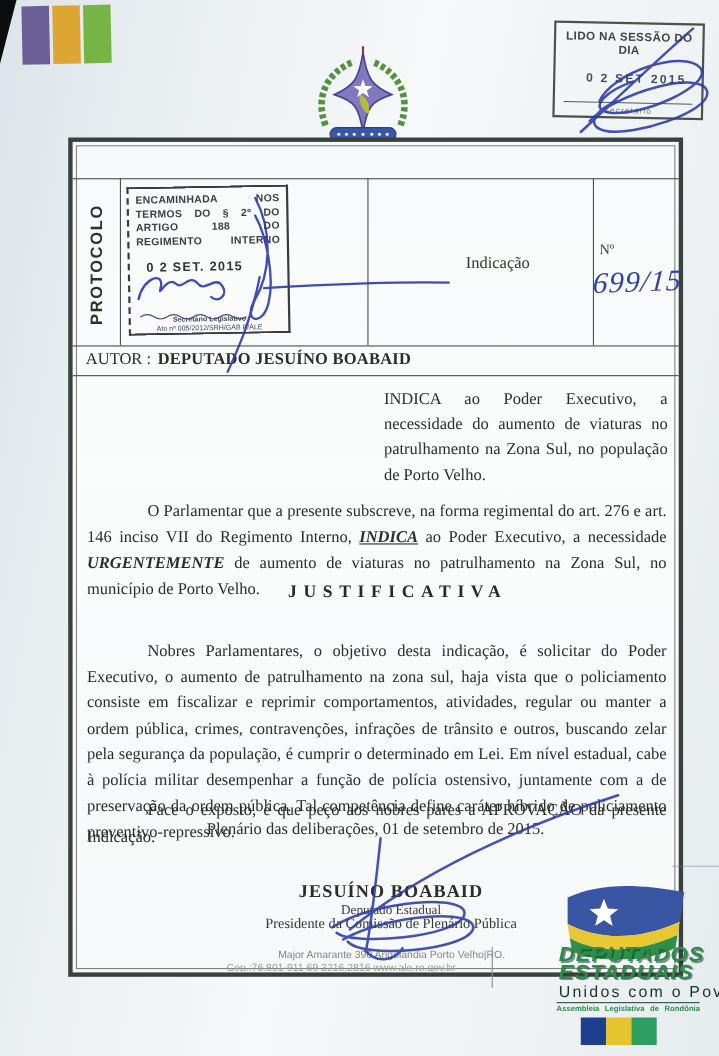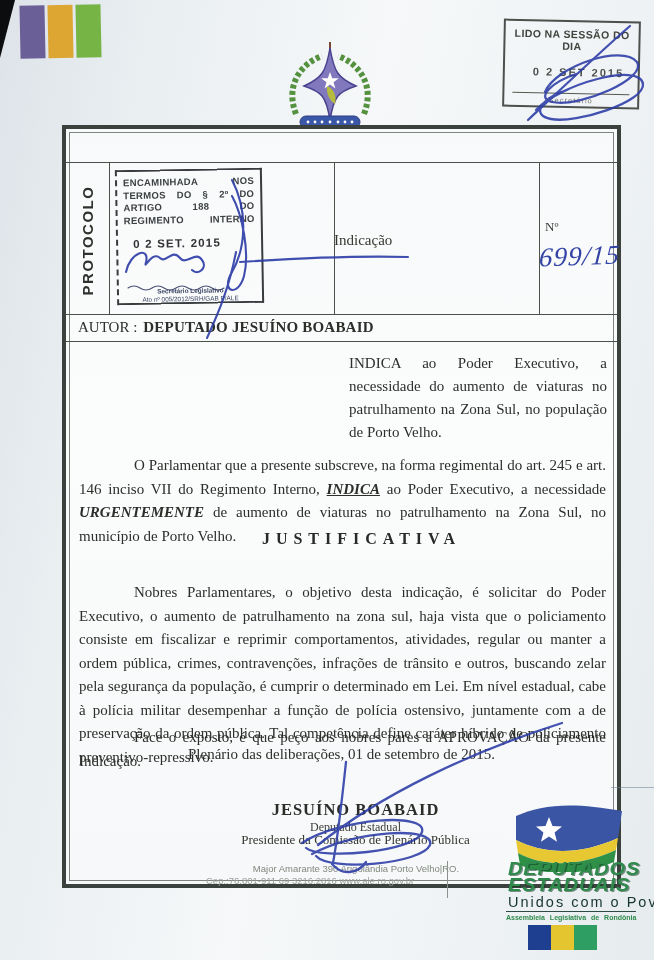--- a/index.html
+++ b/index.html
@@ -29,21 +29,21 @@
   .vline{position:absolute;border-left:1.5px solid #4b504a;z-index:1;}
   #protocolo-cell{top:37px;left:0;width:43px;height:148px;display:flex;align-items:center;justify-content:center;}
   #protocolo-cell span{transform:rotate(-90deg);font-family:"Liberation Sans",sans-serif;font-size:15px;font-weight:600;letter-spacing:1.5px;color:#2e322d;white-space:nowrap;}
   
   #fwd-stamp{top:40px;left:50px;width:147px;height:135px;border:2px solid #393c3e;border-left-style:dashed;transform:rotate(-1deg);padding:5px 6px;box-sizing:border-box;font-family:"Liberation Sans",sans-serif;color:#3d4144;background:rgba(255,255,255,.15);}
   #fwd-stamp .l{font-size:9.5px;font-weight:bold;line-height:12.5px;text-align:justify;text-align-last:justify;letter-spacing:.3px;}
   #fwd-stamp .dt{margin-top:11px;padding-left:9px;font-size:11.5px;font-weight:bold;letter-spacing:1.2px;color:#303234;}
   #fwd-stamp .tiny{position:absolute;left:0;width:100%;text-align:center;font-size:6.4px;color:#3a4563;font-weight:bold;}
   #fwd-stamp .tiny1{bottom:8px;}
   #fwd-stamp .tiny2{bottom:0px;font-weight:normal;}
-  #cell-indicacao{top:37px;left:268px;width:205px;height:148px;display:flex;align-items:center;font-size:15px;color:#34382f;}
+  #cell-indicacao{top:37px;left:284px;width:205px;height:148px;display:flex;align-items:center;justify-content:center;font-size:15px;color:#34382f;}
   #num-label{top:90px;left:479px;font-size:13px;color:#3a3f39;}
   #num-value{top:112px;left:473px;font-size:27px;font-style:italic;color:#3243a5;transform:rotate(-2deg) skewX(-6deg);letter-spacing:1px;}
   #author-row{top:185px;left:0;width:100%;height:27px;display:flex;align-items:center;padding-left:12px;box-sizing:border-box;font-size:15px;color:#2c2e2a;}
   #author-row b{margin-left:6px;letter-spacing:.2px;}
   #summary{top:223px;left:283px;width:258px;font-size:15px;line-height:23px;text-align:justify;}
   .para{left:13px;width:527px;font-size:15px;line-height:23.5px;text-align:justify;text-indent:55px;color:#2c2e2a;}
   #p1{top:310px;}
   #p1 .em1{font-weight:bold;font-style:italic;text-decoration:underline;margin-top:14px;}
   #p1 .em2{font-weight:bold;font-style:italic;}
   #heading{top:401px;left:0;width:100%;text-align:center;font-size:16px;font-weight:bold;letter-spacing:6px;color:#26292425;color:#272a26;padding-left:20px;}
@@ -141,21 +141,21 @@
     <div class="abs" id="num-label">Nº</div>
     <div class="abs" id="num-value">699/15</div>
 
     <div class="abs" id="author-row">
       <span>AUTOR :</span>
       <b>DEPUTADO JESUÍNO BOABAID</b>
     </div>
 
     <div class="abs" id="summary">INDICA ao Poder Executivo, a necessidade do aumento de viaturas no patrulhamento na Zona Sul, no população de Porto Velho.</div>
 
-    <p class="abs para" id="p1"><span>O Parlamentar que a presente subscreve, na forma regimental do art. 245 e art. 146 inciso VII do Regimento Interno, </span><span class="em1">INDICA</span><span> ao Poder Executivo, a necessidade </span><span class="em2">URGENTEMENTE</span><span> de aumento de viaturas no patrulhamento na Zona Sul, no município de Porto Velho.</span></p>
+    <p class="abs para" id="p1"><span>O Parlamentar que a presente subscreve, na forma regimental do art. 276 e art. 146 inciso VII do Regimento Interno, </span><span class="em1">INDICA</span><span> ao Poder Executivo, a necessidade </span><span class="em2">URGENTEMENTE</span><span> de aumento de viaturas no patrulhamento na Zona Sul, no município de Porto Velho.</span></p>
 
     <div class="abs" id="heading">JUSTIFICATIVA</div>
 
     <p class="abs para" id="p2">Nobres Parlamentares, o objetivo desta indicação, é solicitar do Poder Executivo, o aumento de patrulhamento na zona sul, haja vista que o policiamento consiste em fiscalizar e reprimir comportamentos, atividades, regular ou manter a ordem pública, crimes, contravenções, infrações de trânsito e outros, buscando zelar pela segurança da população, é cumprir o determinado em Lei. Em nível estadual, cabe à polícia militar desempenhar a função de polícia ostensivo, juntamente com a de preservação da ordem pública. Tal competência define caráter híbrido de policiamento preventivo-repressivo.</p>
 
     <p class="abs para" id="p3">Face o exposto, é que peço aos nobres pares a APROVAÇÃO da presente Indicação.</p>
 
     <div class="abs" id="date-line">Plenário das deliberações, 01 de setembro de 2015.</div>
 
     <div class="abs" id="sig-role1">Deputado Estadual</div>

